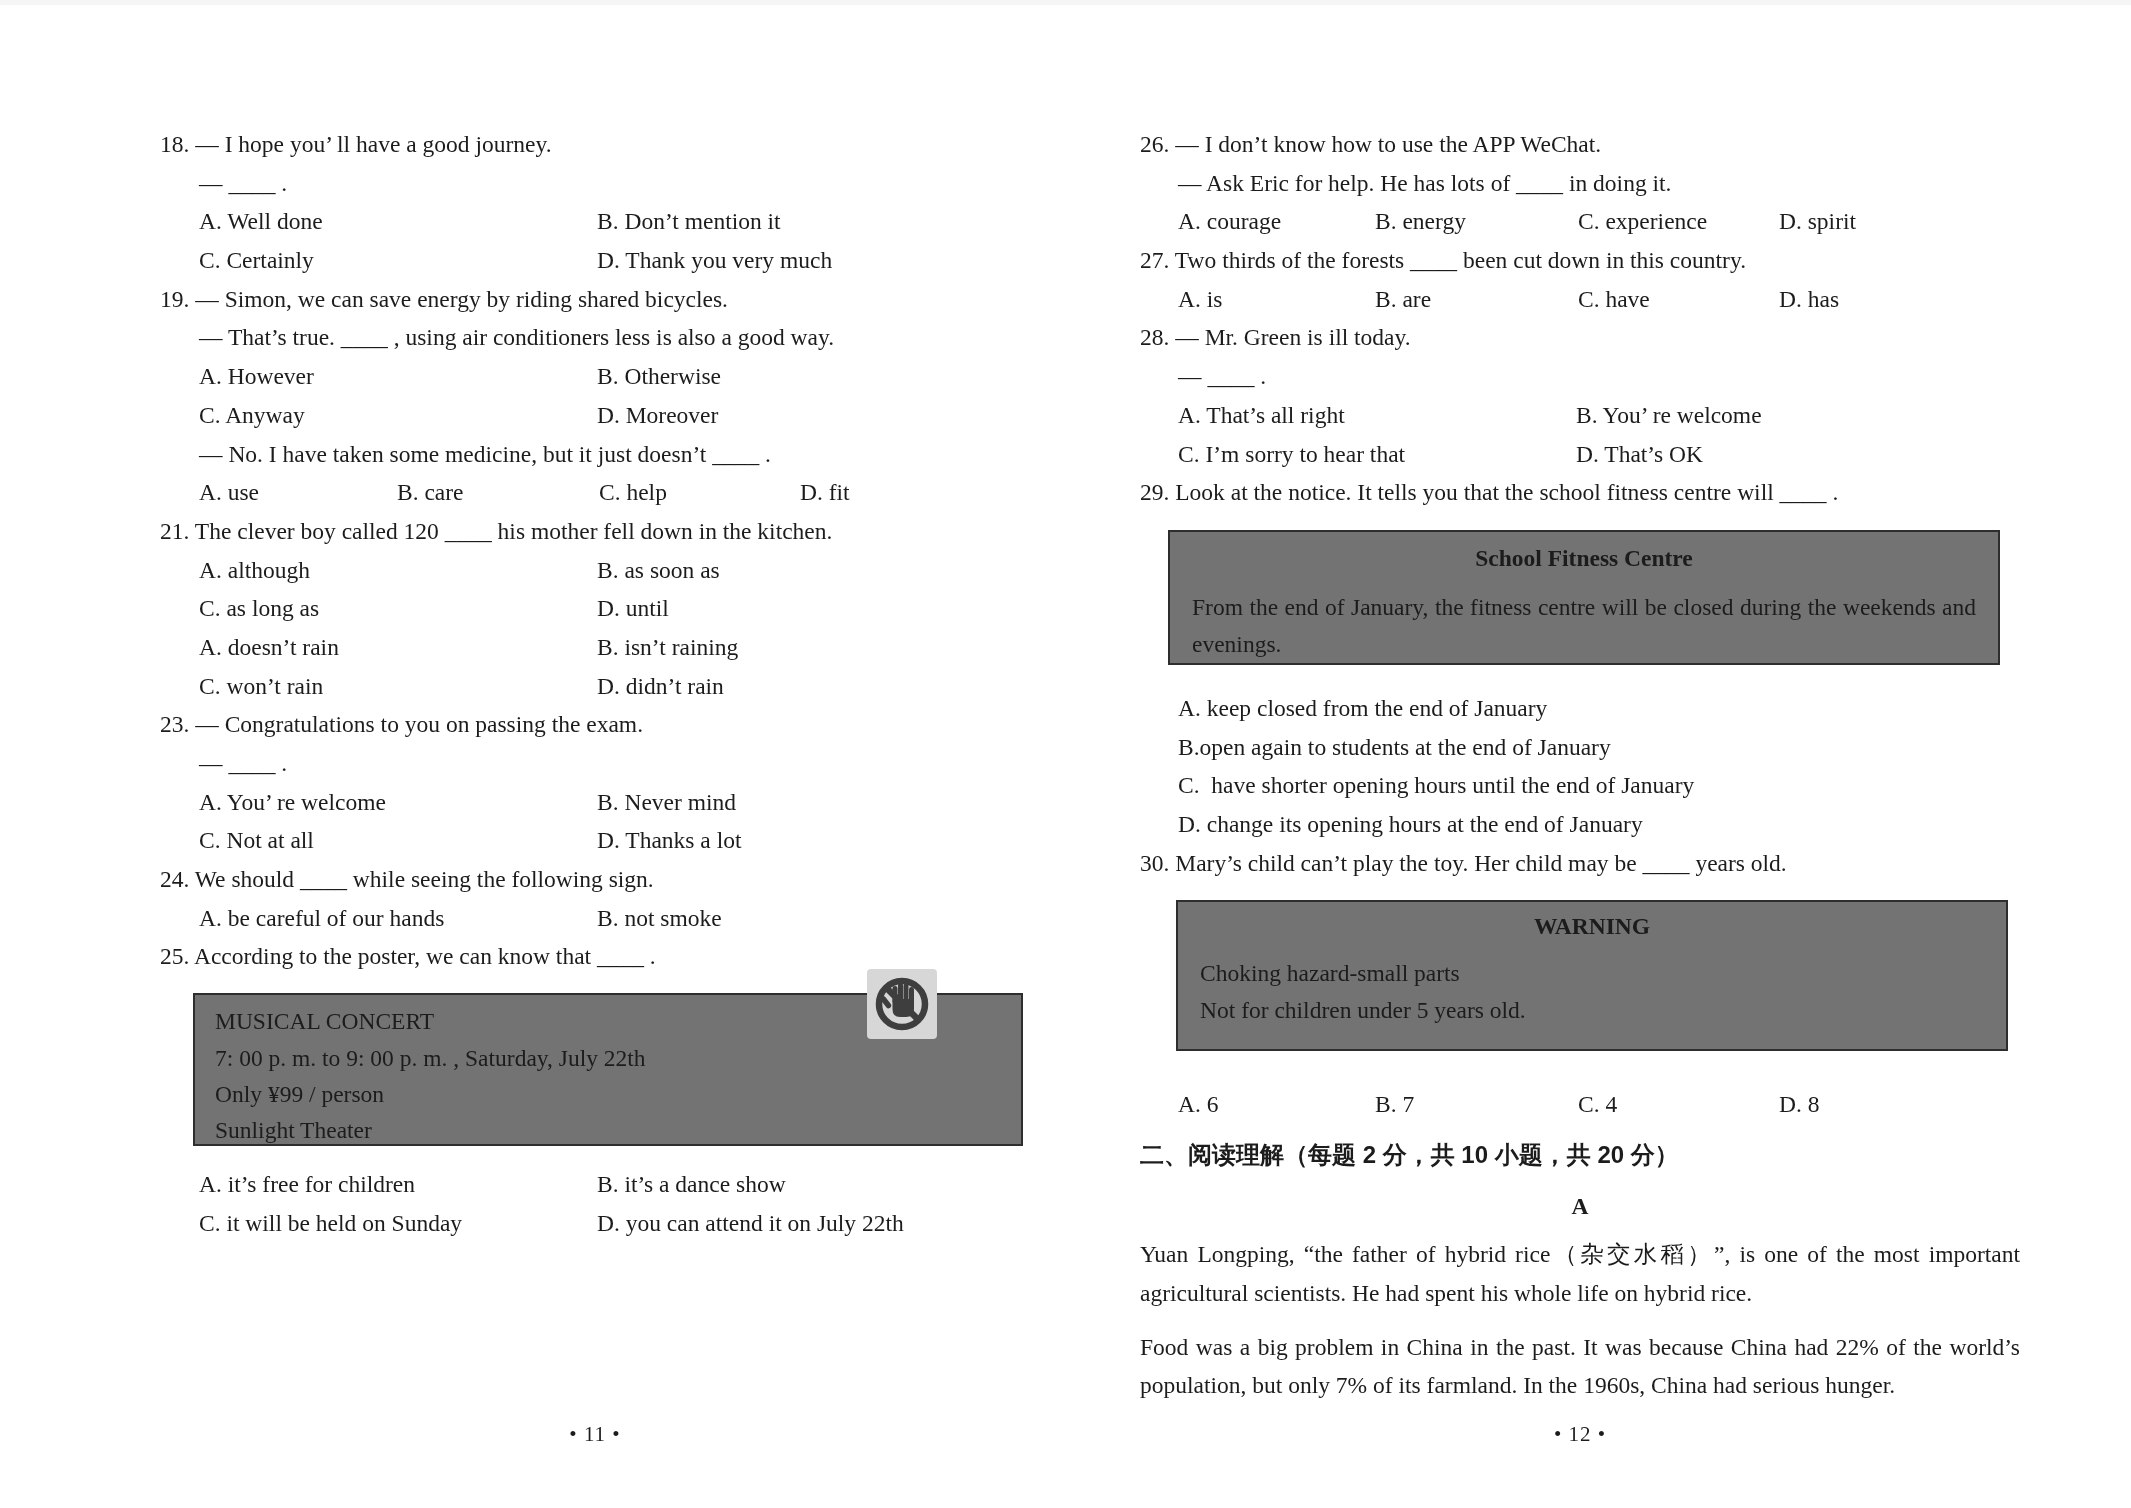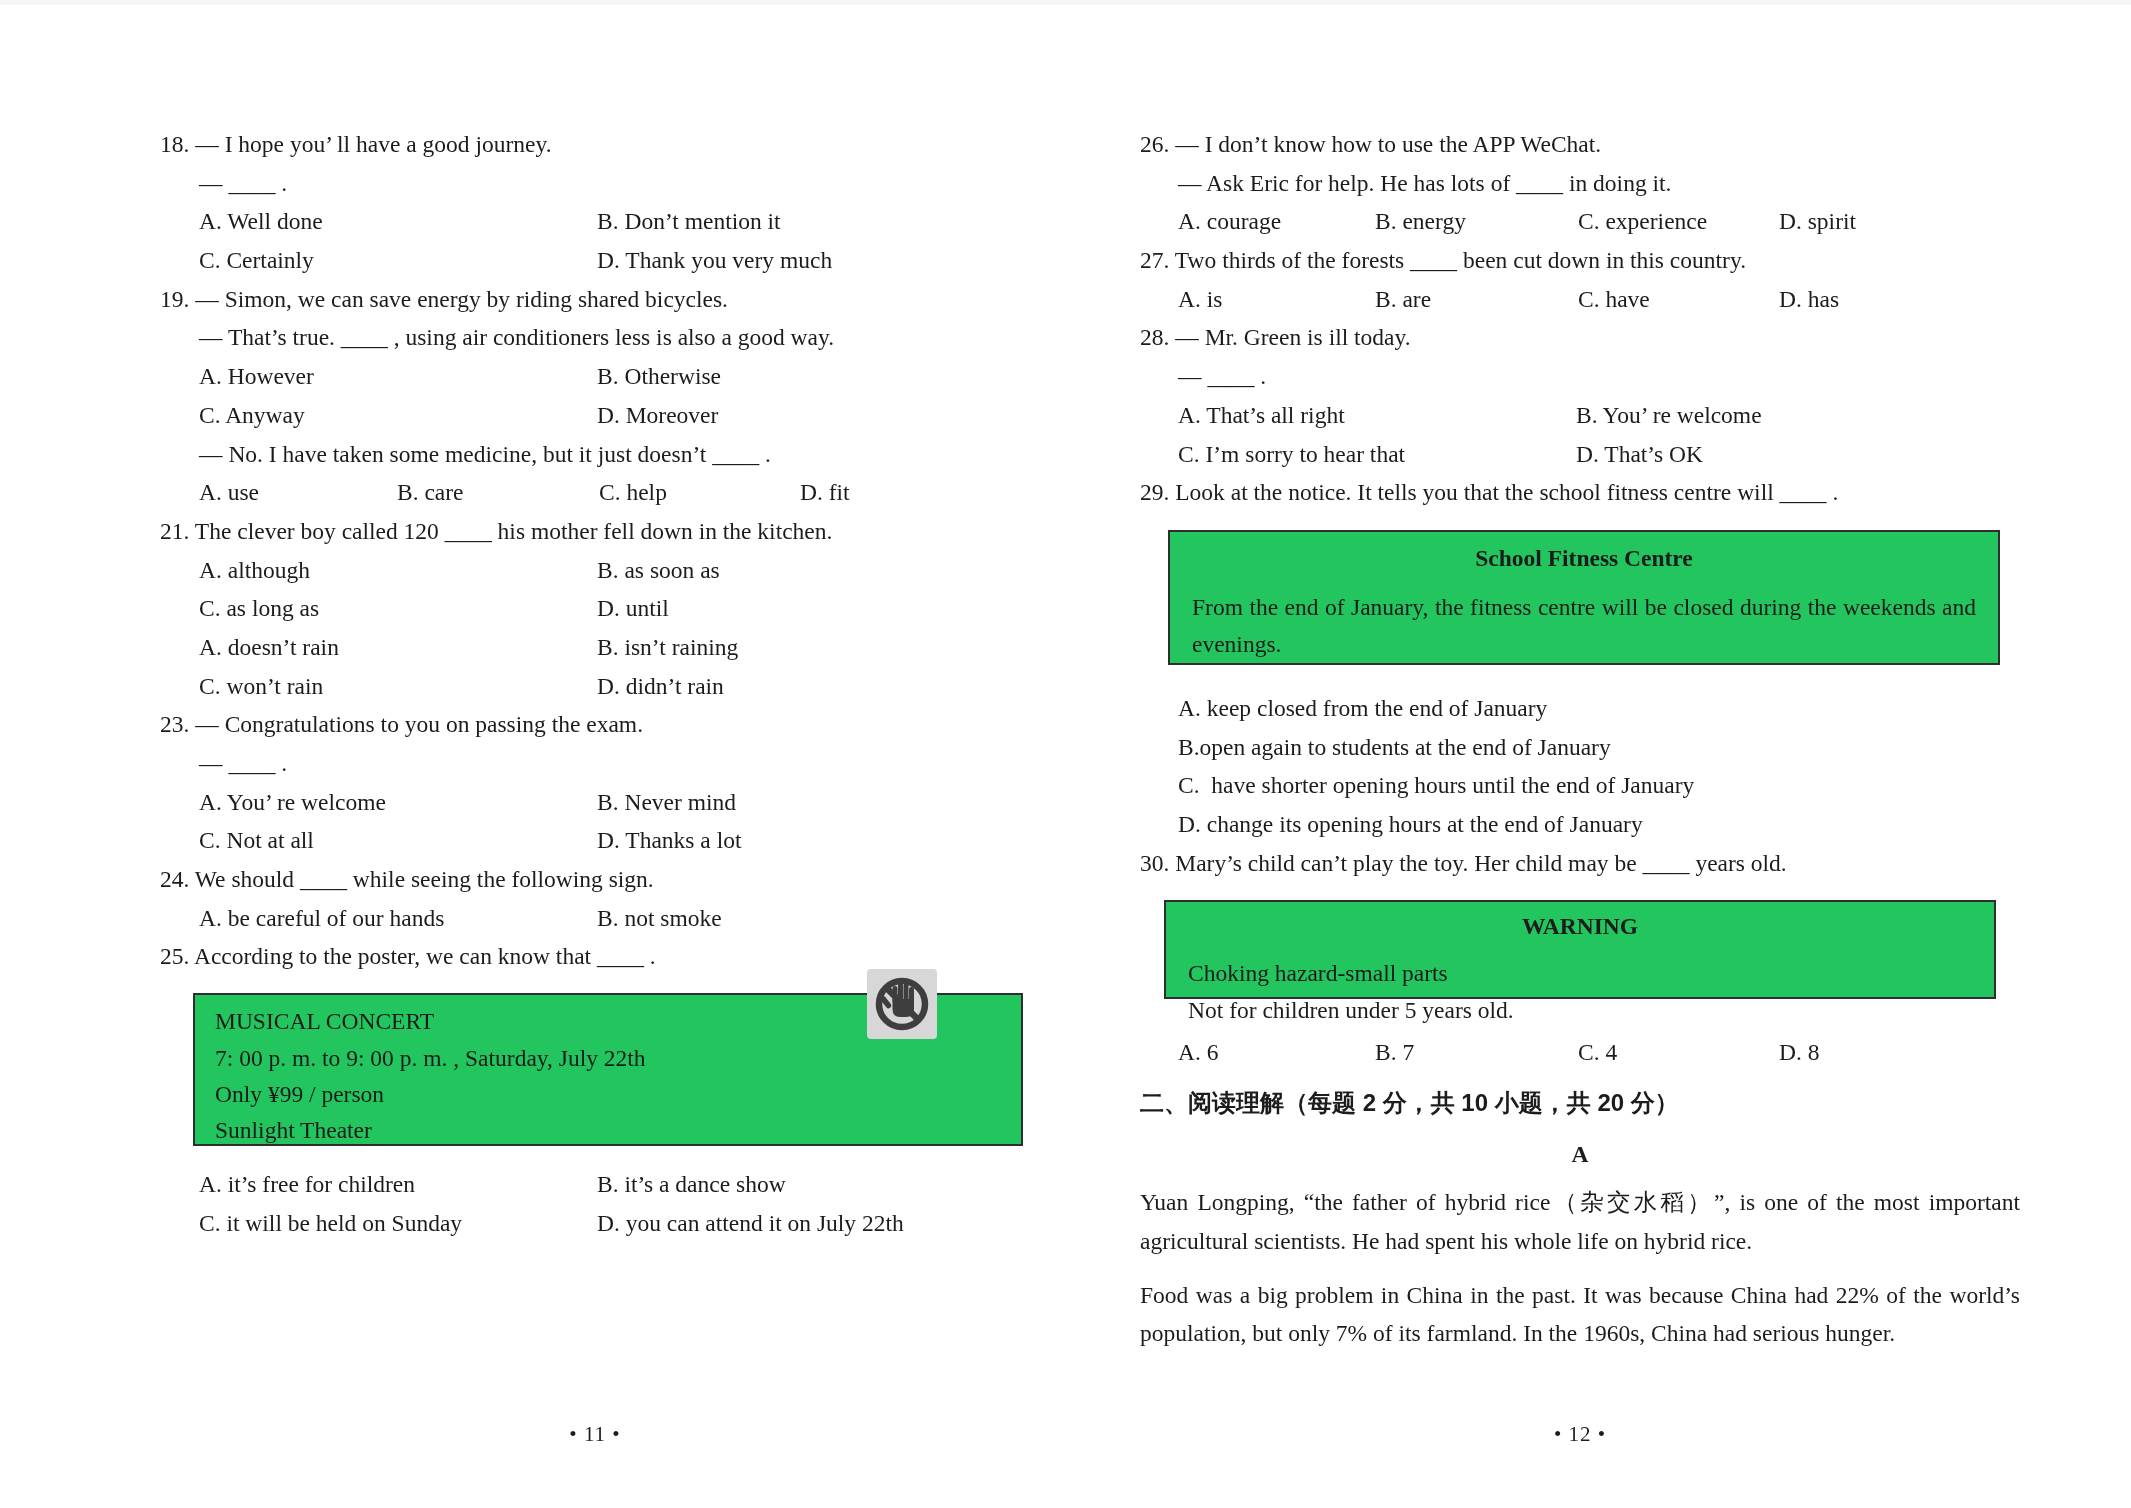--- a/index.html
+++ b/index.html
@@ -13,27 +13,27 @@
   .page-left{left:160px;width:870px;}
   .page-right{left:1140px;width:880px;}
   .ln{position:relative;height:38.7px;line-height:38.7px;white-space:pre;}
   .ind{padding-left:39px;}
   .ind-r{padding-left:38px;}
   .opt{position:absolute;top:0;white-space:pre;}
   .l-col1{left:39px;}  .l-col2{left:437px;}
   .l4-1{left:39px;}   .l4-2{left:237px;}  .l4-3{left:439px;}  .l4-4{left:640px;}
   .r-col1{left:38px;}  .r-col2{left:436px;}
   .r4-1{left:38px;}   .r4-2{left:235px;}  .r4-3{left:438px;}  .r4-4{left:639px;}
-  .box{border:2px solid #2e2e2e;box-sizing:border-box;background:#22c55e;}
+  .box{border:2px solid #2e2e2e;box-sizing:border-box;background:#737373;}
   .poster-box{margin:17px 0 16px 33px;width:830px;height:153px;padding:8px 0 0 20px;}
   .poster-line{height:36.4px;line-height:36.4px;white-space:pre;}
   .notice-box{margin:18px 0 0 28px;width:832px;height:135px;}
   .notice-title{padding-top:9px;height:34px;line-height:34px;text-align:center;font-weight:bold;}
   .notice-body{margin:14px 22px 0 22px;line-height:37px;text-align:justify;}
-  .warning-box{margin:18px 0 0 24px;width:832px;height:99px;}
+  .warning-box{margin:18px 0 0 36px;width:832px;height:151px;}
   .warn-title{padding-top:8px;height:32px;line-height:32px;text-align:center;font-weight:bold;}
   .warn-line{padding-left:22px;height:36.5px;line-height:36.5px;white-space:pre;}
   .warn-line.first{margin-top:13px;}
   .mt19{margin-top:19px;}
   .mt24{margin-top:24px;font-family:Liberation Serif, serif;}
   .mt34{margin-top:34px;}
   .mt12{margin-top:12px;}
   .sec-header{font-weight:bold;font-size:24px;font-family:"Liberation Sans","DejaVu Sans",sans-serif;}
   .sec-letter{text-align:center;font-weight:bold;padding-left:0;}
   .para{line-height:38.7px;text-align:justify;white-space:normal;}

